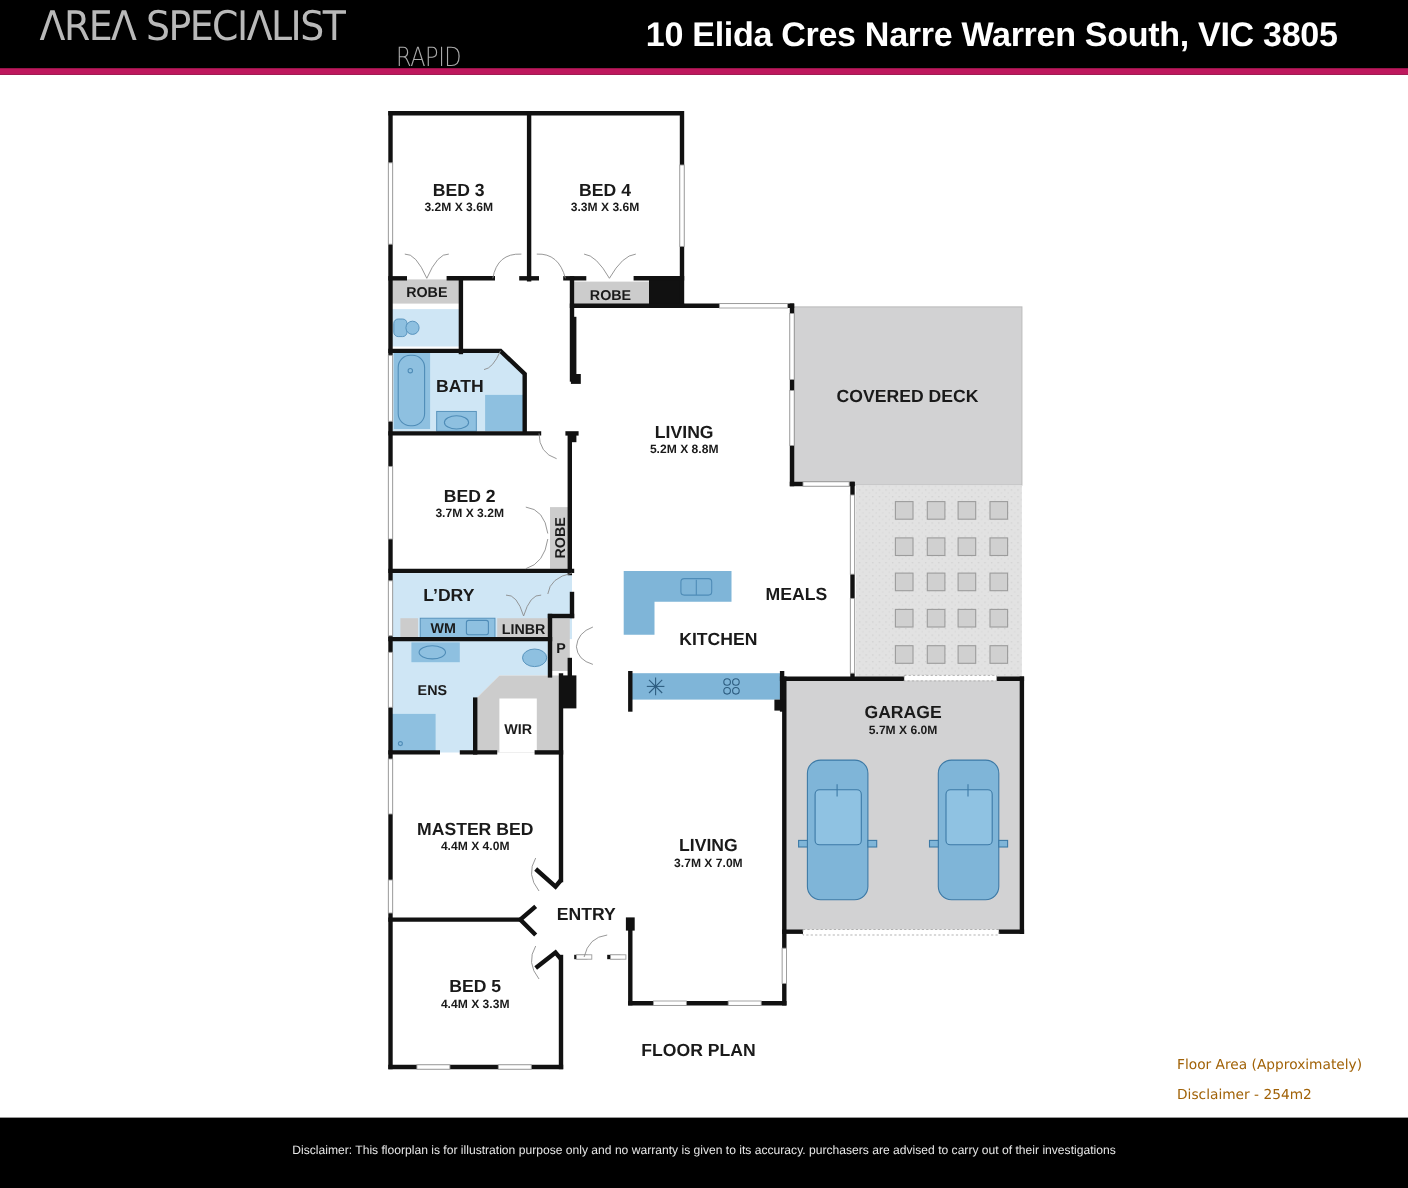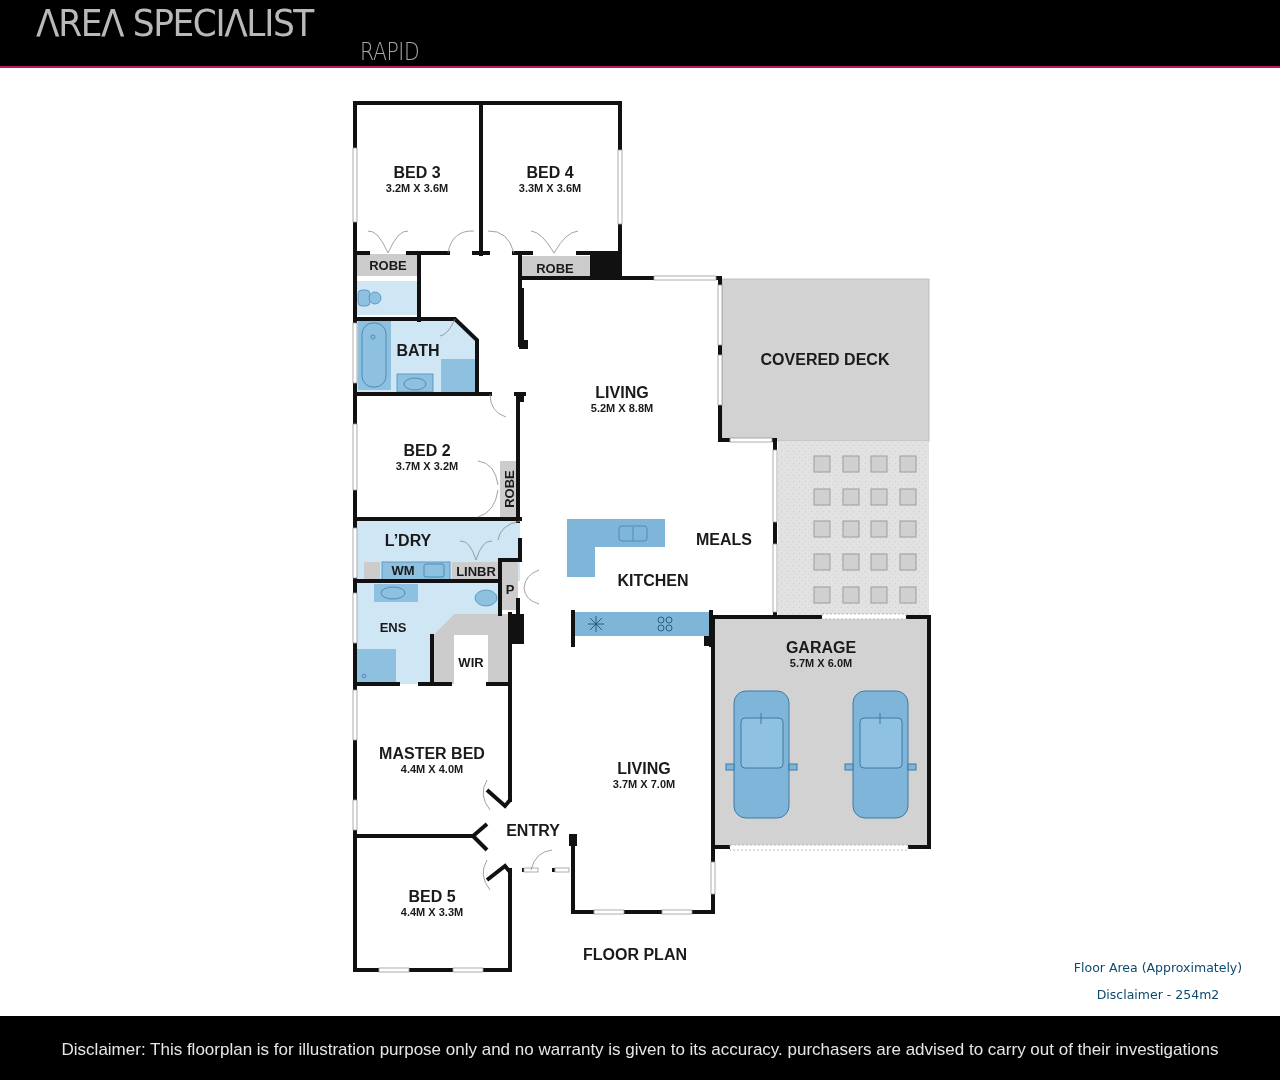--- a/index.html
+++ b/index.html
@@ -1,21 +1,21 @@
 <!DOCTYPE html>
 <html><head>
   <meta charset="utf-8">
   <style>
     * { margin: 0; padding: 0; box-sizing: border-box; }
     html, body { width: 1280px; height: 1080px; background: #ffffff; overflow: hidden; }
     body { position: relative; font-family: "Liberation Sans", sans-serif; }
 
     .header-bar {
       position: absolute; left: 0; top: 0; width: 1280px; height: 68px;
-      background: #000000; border-bottom: 2px solid #be185d;
+      background: #000000; border-bottom: 6px solid #be185d;
     }
     .brand-logo {
       position: absolute; left: 36px; top: 2px;
       color: #b9b9b9; font-family: "DejaVu Sans", sans-serif;
       font-size: 37px; letter-spacing: -1.5px; font-weight: normal;
       transform: scaleX(0.93); transform-origin: left top;
     }
     .brand-sub {
       position: absolute; left: 360px; top: 38px;
       color: #a9a9a9; font-family: "DejaVu Sans", sans-serif;
@@ -33,41 +33,42 @@
     }
     .room-label {
       font-family: "Liberation Sans", sans-serif; font-weight: bold;
       fill: #1a1a1a; text-anchor: middle;
     }
     .room-name { font-size: 16px; }
     .room-dim { font-size: 11px; }
     .small-label { font-size: 13px; }
 
     .area-info {
-      position: absolute; right: 22px; top: 960px; width: 200px;
-      text-align: center; color: #0c4a6e;
+      position: absolute; right: 10px; top: 960px; width: 200px;
+      color: #a16207;
       font-family: "DejaVu Sans", sans-serif; font-size: 12.5px;
     }
     .area-info div { margin-bottom: 12px; }
 
     .footer-bar {
       position: absolute; left: 0; top: 1016px; width: 1280px; height: 64px;
       background: #000000;
     }
     .disclaimer {
       position: absolute; left: 0; top: 24px; width: 1280px; text-align: center;
-      color: #e6e6e6; font-family: "Liberation Sans", sans-serif; font-size: 17px;
+      color: #e6e6e6; font-family: "Liberation Sans", sans-serif; font-size: 11px;
     }
   </style>
 </head>
 <body>
 
 <div class="header-bar">
   <div class="brand-logo">ΛREΛ SPECIΛLIST</div>
   <div class="brand-sub">RAPID</div>
+  <div class="address-title">10 Elida Cres Narre Warren South, VIC 3805</div>
 </div>
 
 <svg class="plan" width="1280" height="1080" viewBox="0 0 1280 1080" xmlns="http://www.w3.org/2000/svg">
   <defs>
     <pattern id="paving" width="6" height="6" patternUnits="userSpaceOnUse">
       <rect width="6" height="6" fill="#e2e2e2"></rect>
       <circle cx="1.5" cy="1.5" r="0.7" fill="#cfcfcf"></circle>
       <circle cx="4.5" cy="4.2" r="0.6" fill="#d4d4d4"></circle>
     </pattern>
   </defs>

